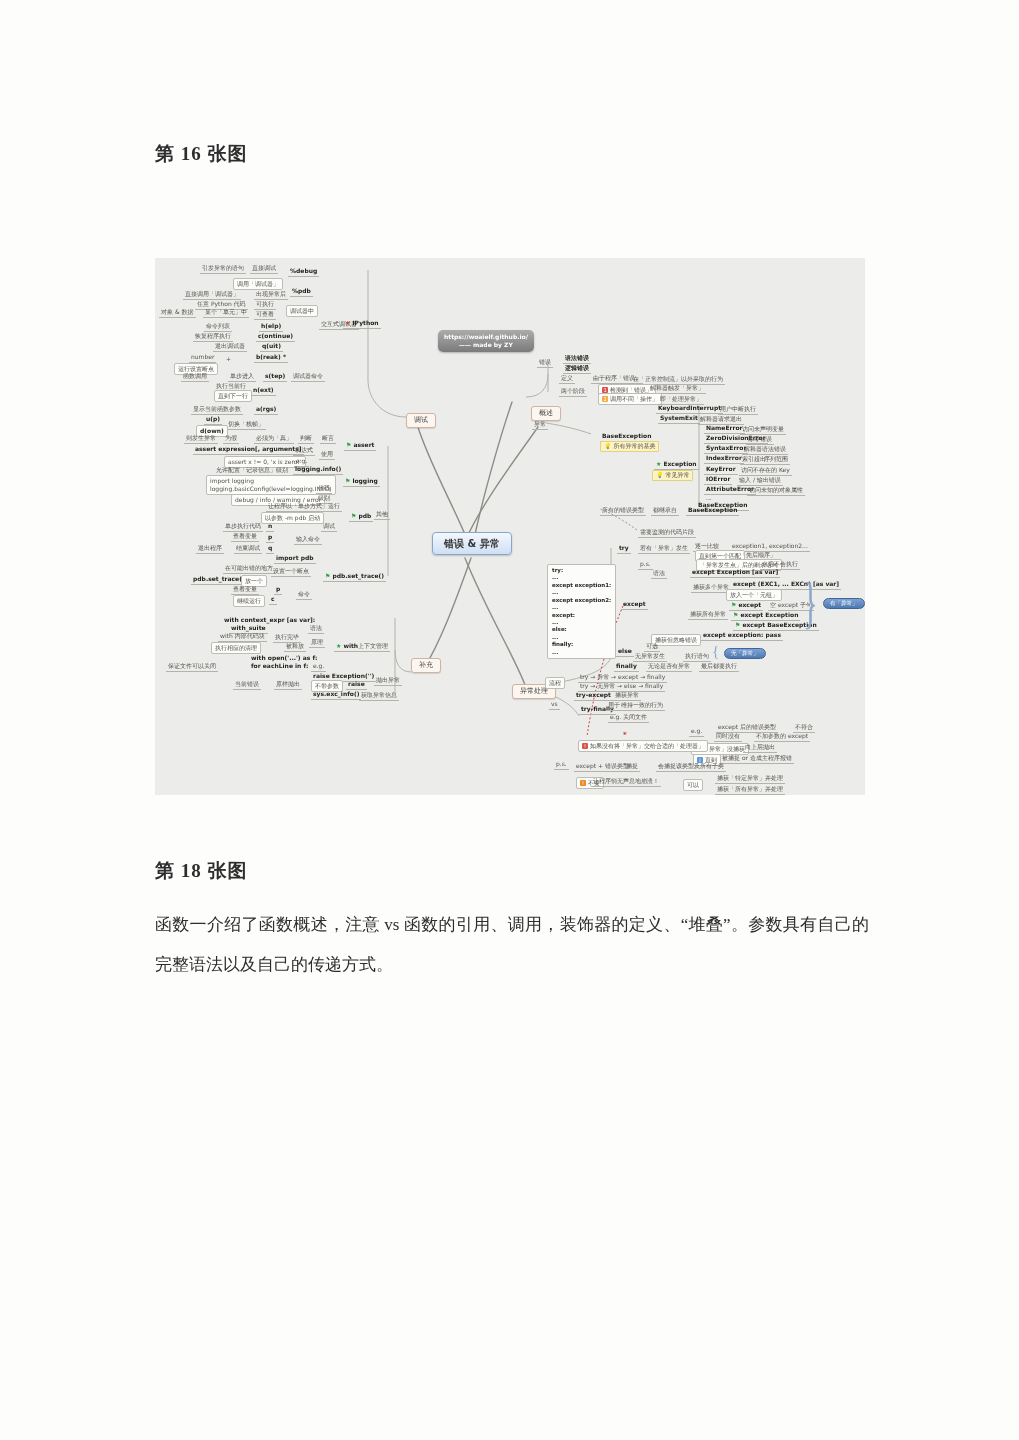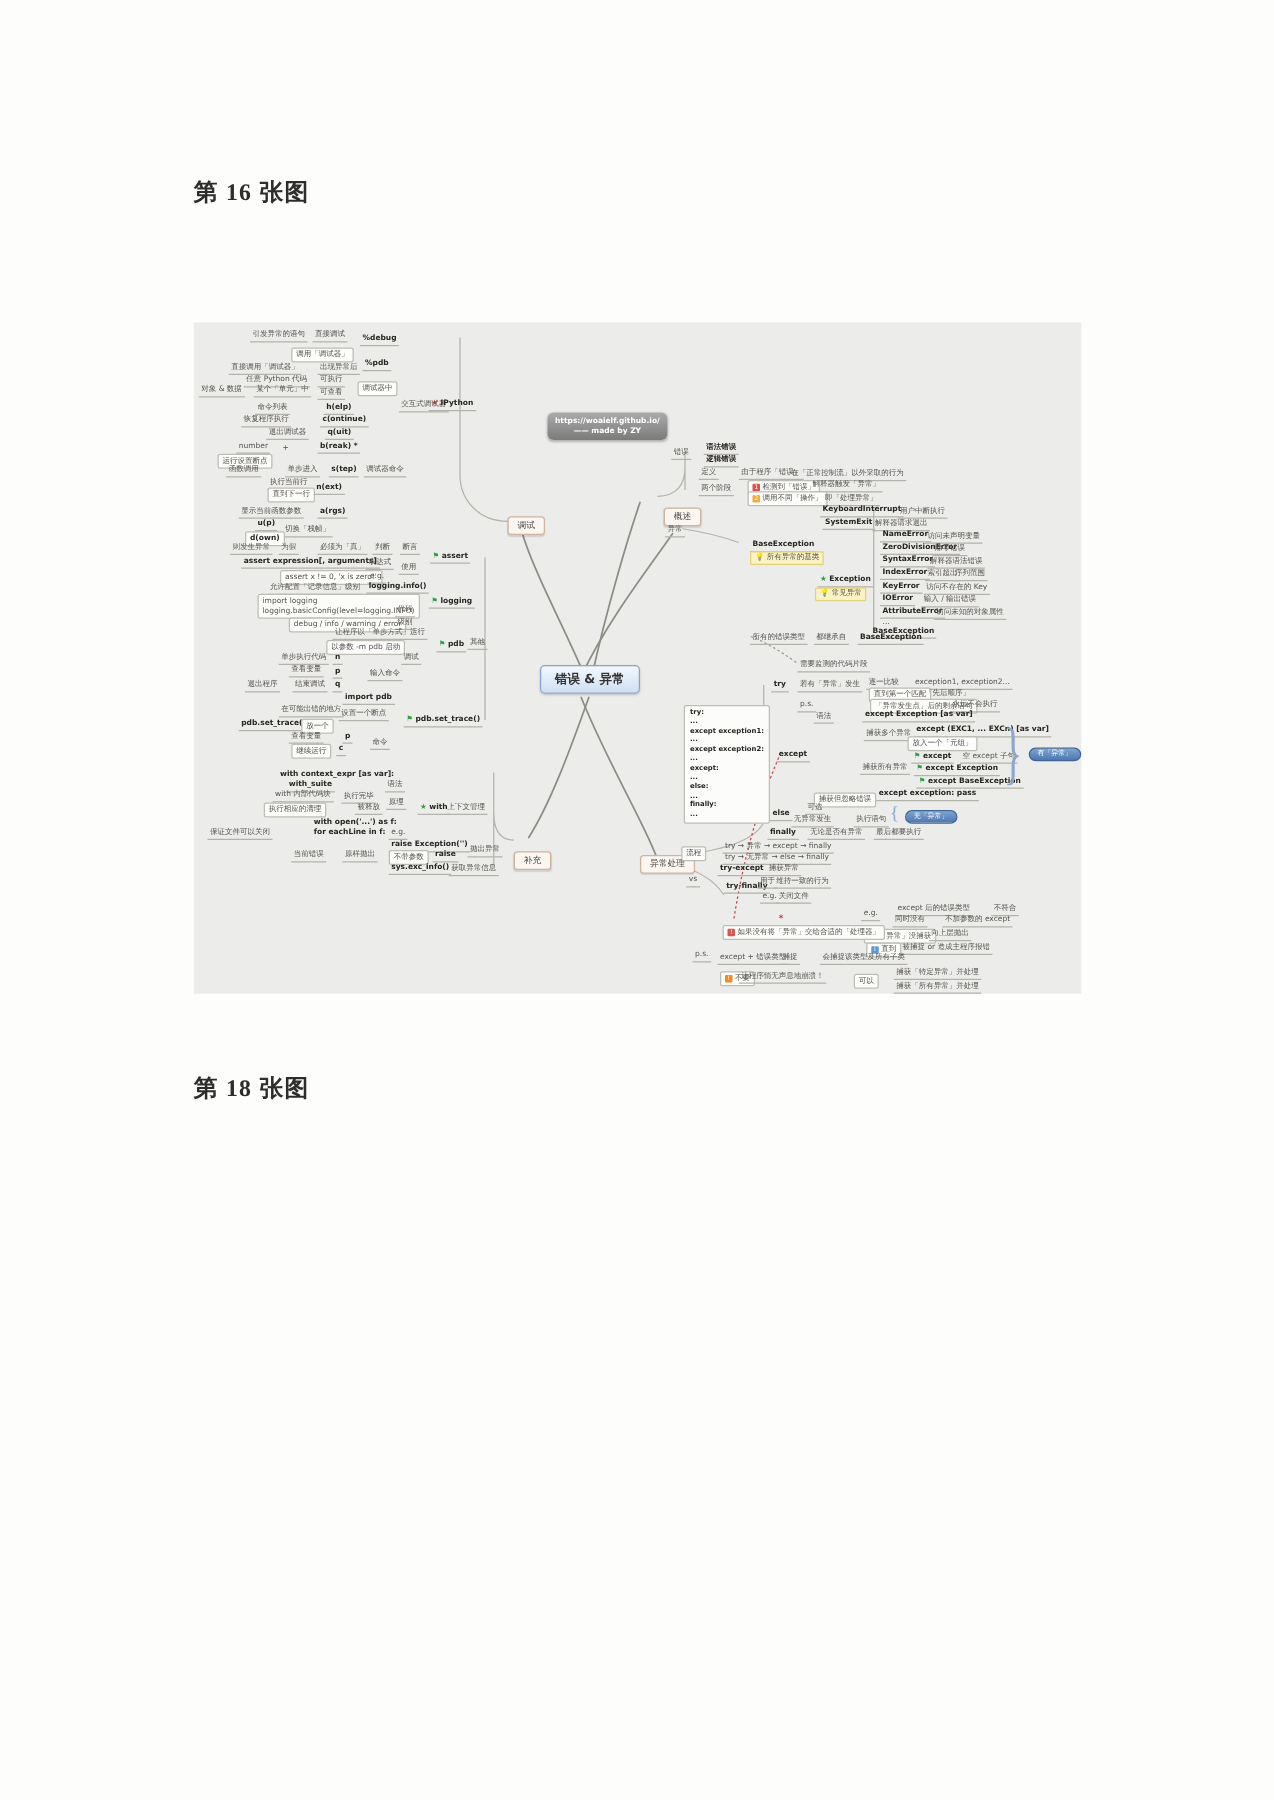--- a/index.html
+++ b/index.html
@@ -172,21 +172,21 @@
       <div class="n s-u" style="left: 156px; top: 404px;"><span style="display: inline-block;"><span class="tl">e.g.</span></span></div>
       <div class="n s-u" style="left: 11px; top: 404px;"><span style="display: inline-block;"><span class="tl">保证文件可以关闭</span></span></div>
       <div class="n s-bu" style="left: 156px; top: 414px;"><span style="display: inline-block;"><span class="tl">raise Exception('')</span></span></div>
       <div class="n s-u" style="left: 219px; top: 418px;"><span style="display: inline-block;"><span class="tl">抛出异常</span></span></div>
       <div class="n s-u" style="left: 78px; top: 422px;"><span style="display: inline-block;"><span class="tl">当前错误</span></span></div>
       <div class="n s-u" style="left: 119px; top: 422px;"><span style="display: inline-block;"><span class="tl">原样抛出</span></span></div>
       <div class="n s-x" style="left: 156px; top: 422px;"><span style="display: inline-block;"><span class="tl">不带参数</span></span></div>
       <div class="n s-bu" style="left: 191px; top: 422px;"><span style="display: inline-block;"><span class="tl">raise</span></span></div>
       <div class="n s-bu" style="left: 156px; top: 432px;"><span style="display: inline-block;"><span class="tl">sys.exc_info()</span></span></div>
       <div class="n s-u" style="left: 204px; top: 433px;"><span style="display: inline-block;"><span class="tl">获取异常信息</span></span></div>
-      <div class="n s-m" style="left: 256px; top: 423px;"><span style="display: inline-block;"><span class="tl">补充</span></span></div>
+      <div class="n s-m" style="left: 256px; top: 400px;"><span style="display: inline-block;"><span class="tl">补充</span></span></div>
       <div class="n s-g" style="left: 283px; top: 72px;"><span style="display: inline-block;"><span class="tl">https://woaielf.github.io/</span><span class="tl">—— made by ZY</span></span></div>
       <div class="n s-m" style="left: 348px; top: 148px; margin-left: 28px;"><span style="display: inline-block;"><span class="tl">概述</span></span></div>
       <div class="n s-u" style="left: 382px; top: 100px;"><span style="display: inline-block;"><span class="tl">错误</span></span></div>
       <div class="n s-bu" style="left: 408px; top: 96px;"><span style="display: inline-block;"><span class="tl">语法错误</span></span></div>
       <div class="n s-bu" style="left: 408px; top: 106px;"><span style="display: inline-block;"><span class="tl">逻辑错误</span></span></div>
       <div class="n s-u" style="left: 404px; top: 116px;"><span style="display: inline-block;"><span class="tl">定义</span></span></div>
       <div class="n s-u" style="left: 436px; top: 116px;"><span style="display: inline-block;"><span class="tl">由于程序「错误」</span></span></div>
       <div class="n s-u" style="left: 476px; top: 117px;"><span style="display: inline-block;"><span class="tl">在「正常控制流」以外采取的行为</span></span></div>
       <div class="n s-u" style="left: 404px; top: 129px;"><span style="display: inline-block;"><span class="tl">两个阶段</span></span></div>
       <div class="n s-x" style="left: 443px; top: 126px;"><span class="ic r1">1</span><span style="display: inline-block;"><span class="tl">检测到「错误」</span></span></div>
@@ -287,14 +287,15 @@
       <div class="n s-x" style="left: 528px; top: 521px;"><span style="display: inline-block;"><span class="tl">可以</span></span></div>
       <div class="n s-u" style="left: 560px; top: 516px;"><span style="display: inline-block;"><span class="tl">捕获「特定异常」并处理</span></span></div>
       <div class="n s-u" style="left: 560px; top: 527px;"><span style="display: inline-block;"><span class="tl">捕获「所有异常」并处理</span></span></div>
       <div class="n s-br" style="left: 648px; top: 314px;"><span style="display: inline-block;"><span class="tl">}</span></span></div>
       <div class="n s-br2" style="left: 557px; top: 384px;"><span style="display: inline-block;"><span class="tl">{</span></span></div>
       <div class="n s-ast" style="left: 468px; top: 473px;"><span style="display: inline-block;"><span class="tl">*</span></span></div>
     </div>
 
   <h2 class="h2" style="top:842px;">第 18 张图</h2>
 
+  <p class="para" style="top:888px;">函数一介绍了函数概述，注意 vs 函数的引用、调用，装饰器的定义、“堆叠”。参数具有自己的完整语法以及自己的传递方式。</p>
 
 </div>
 
 </body></html>

